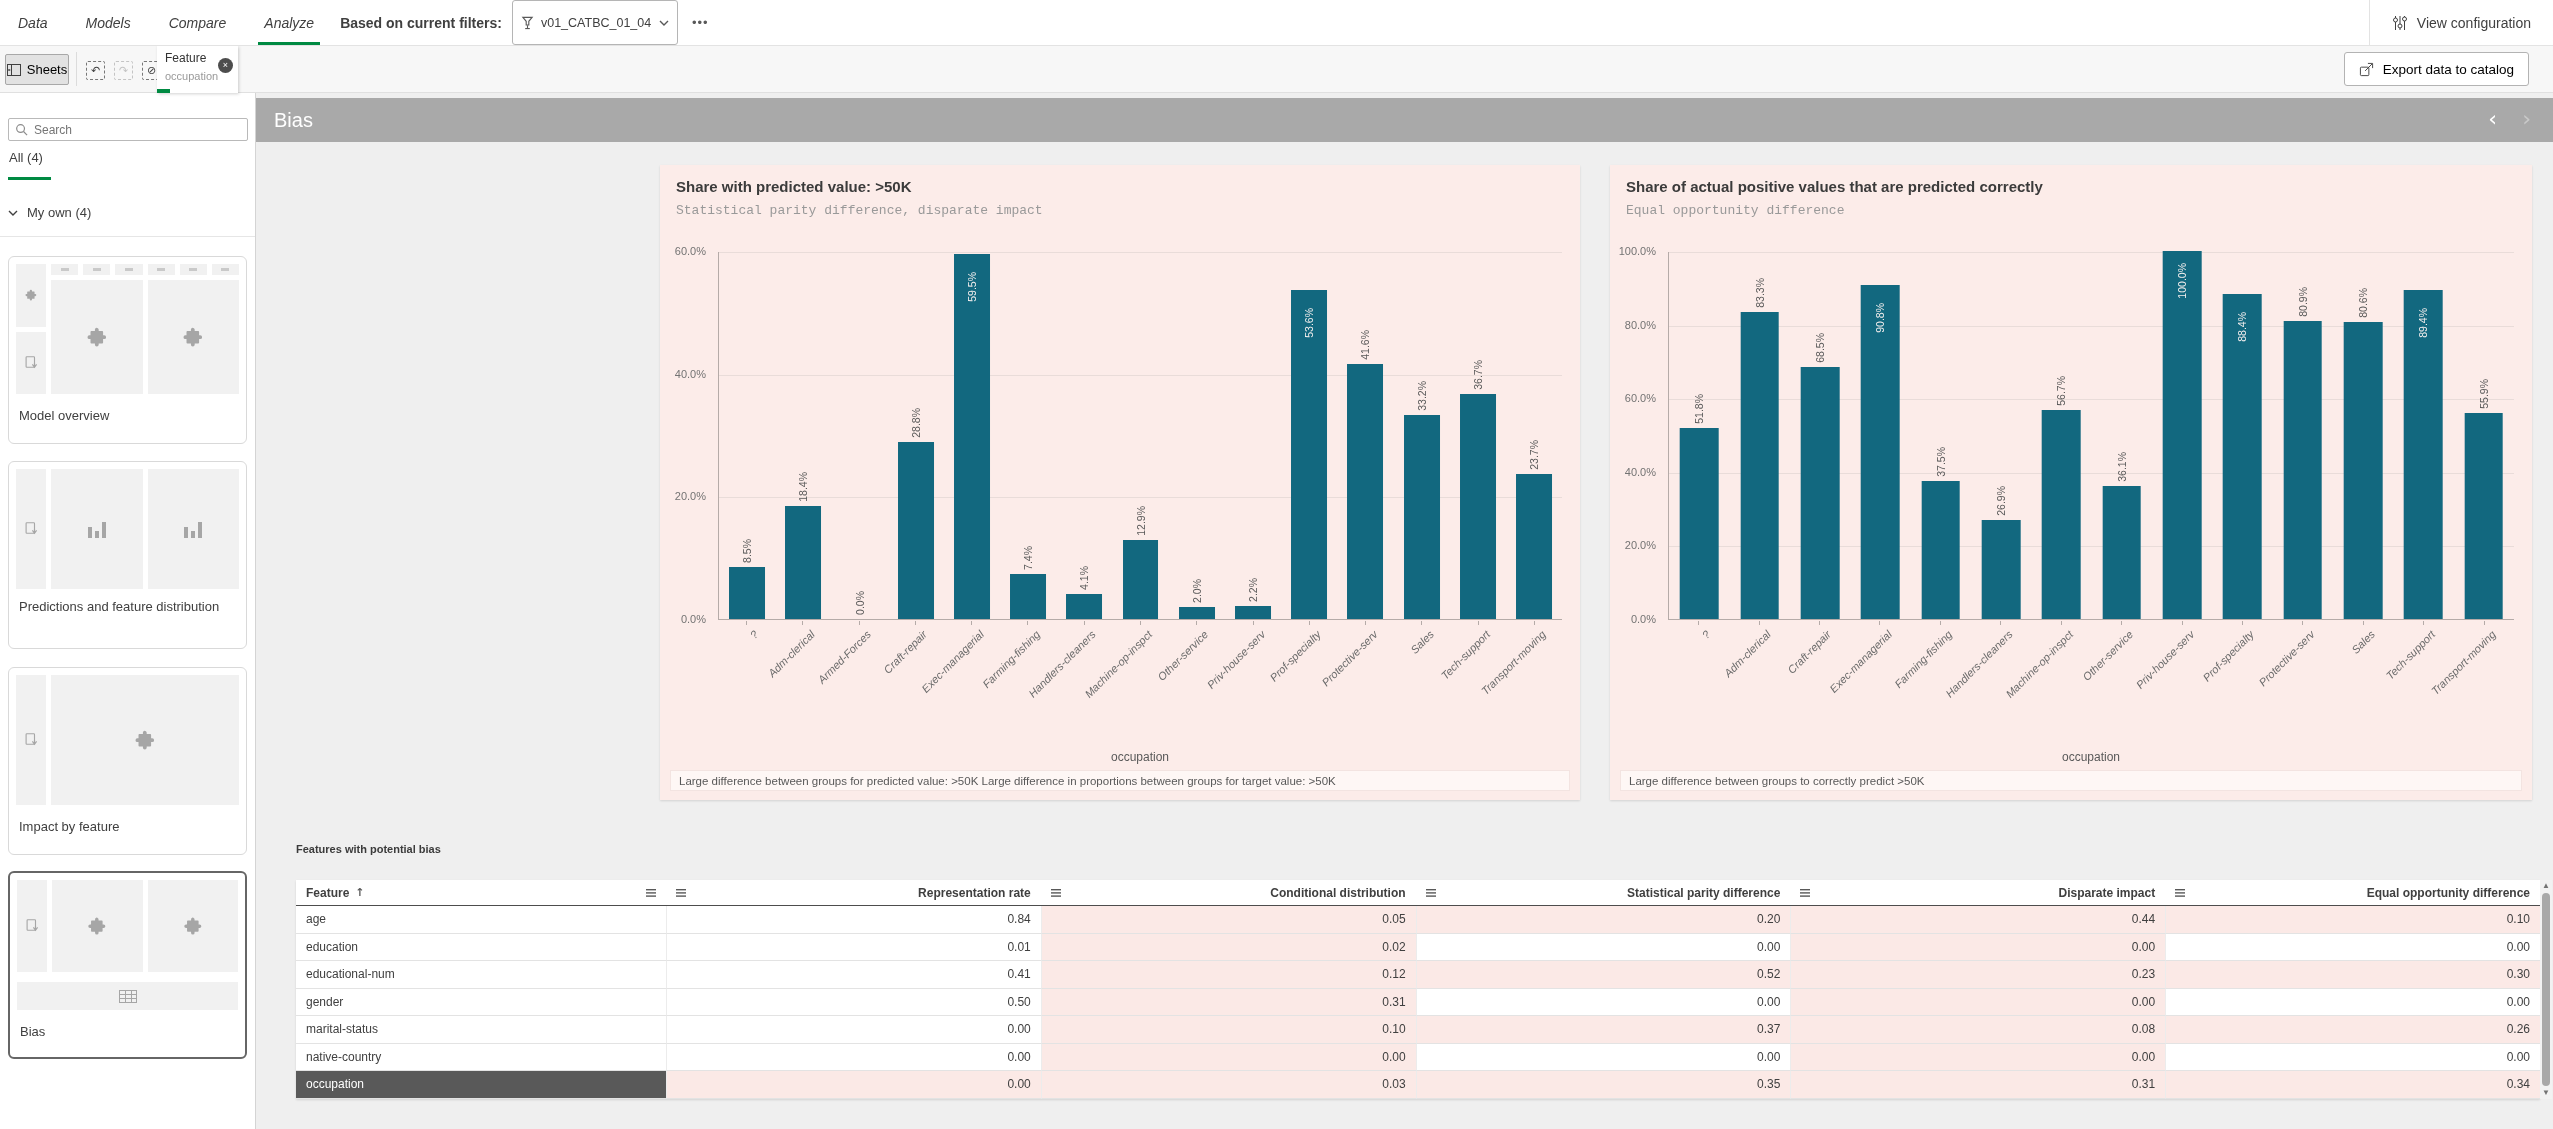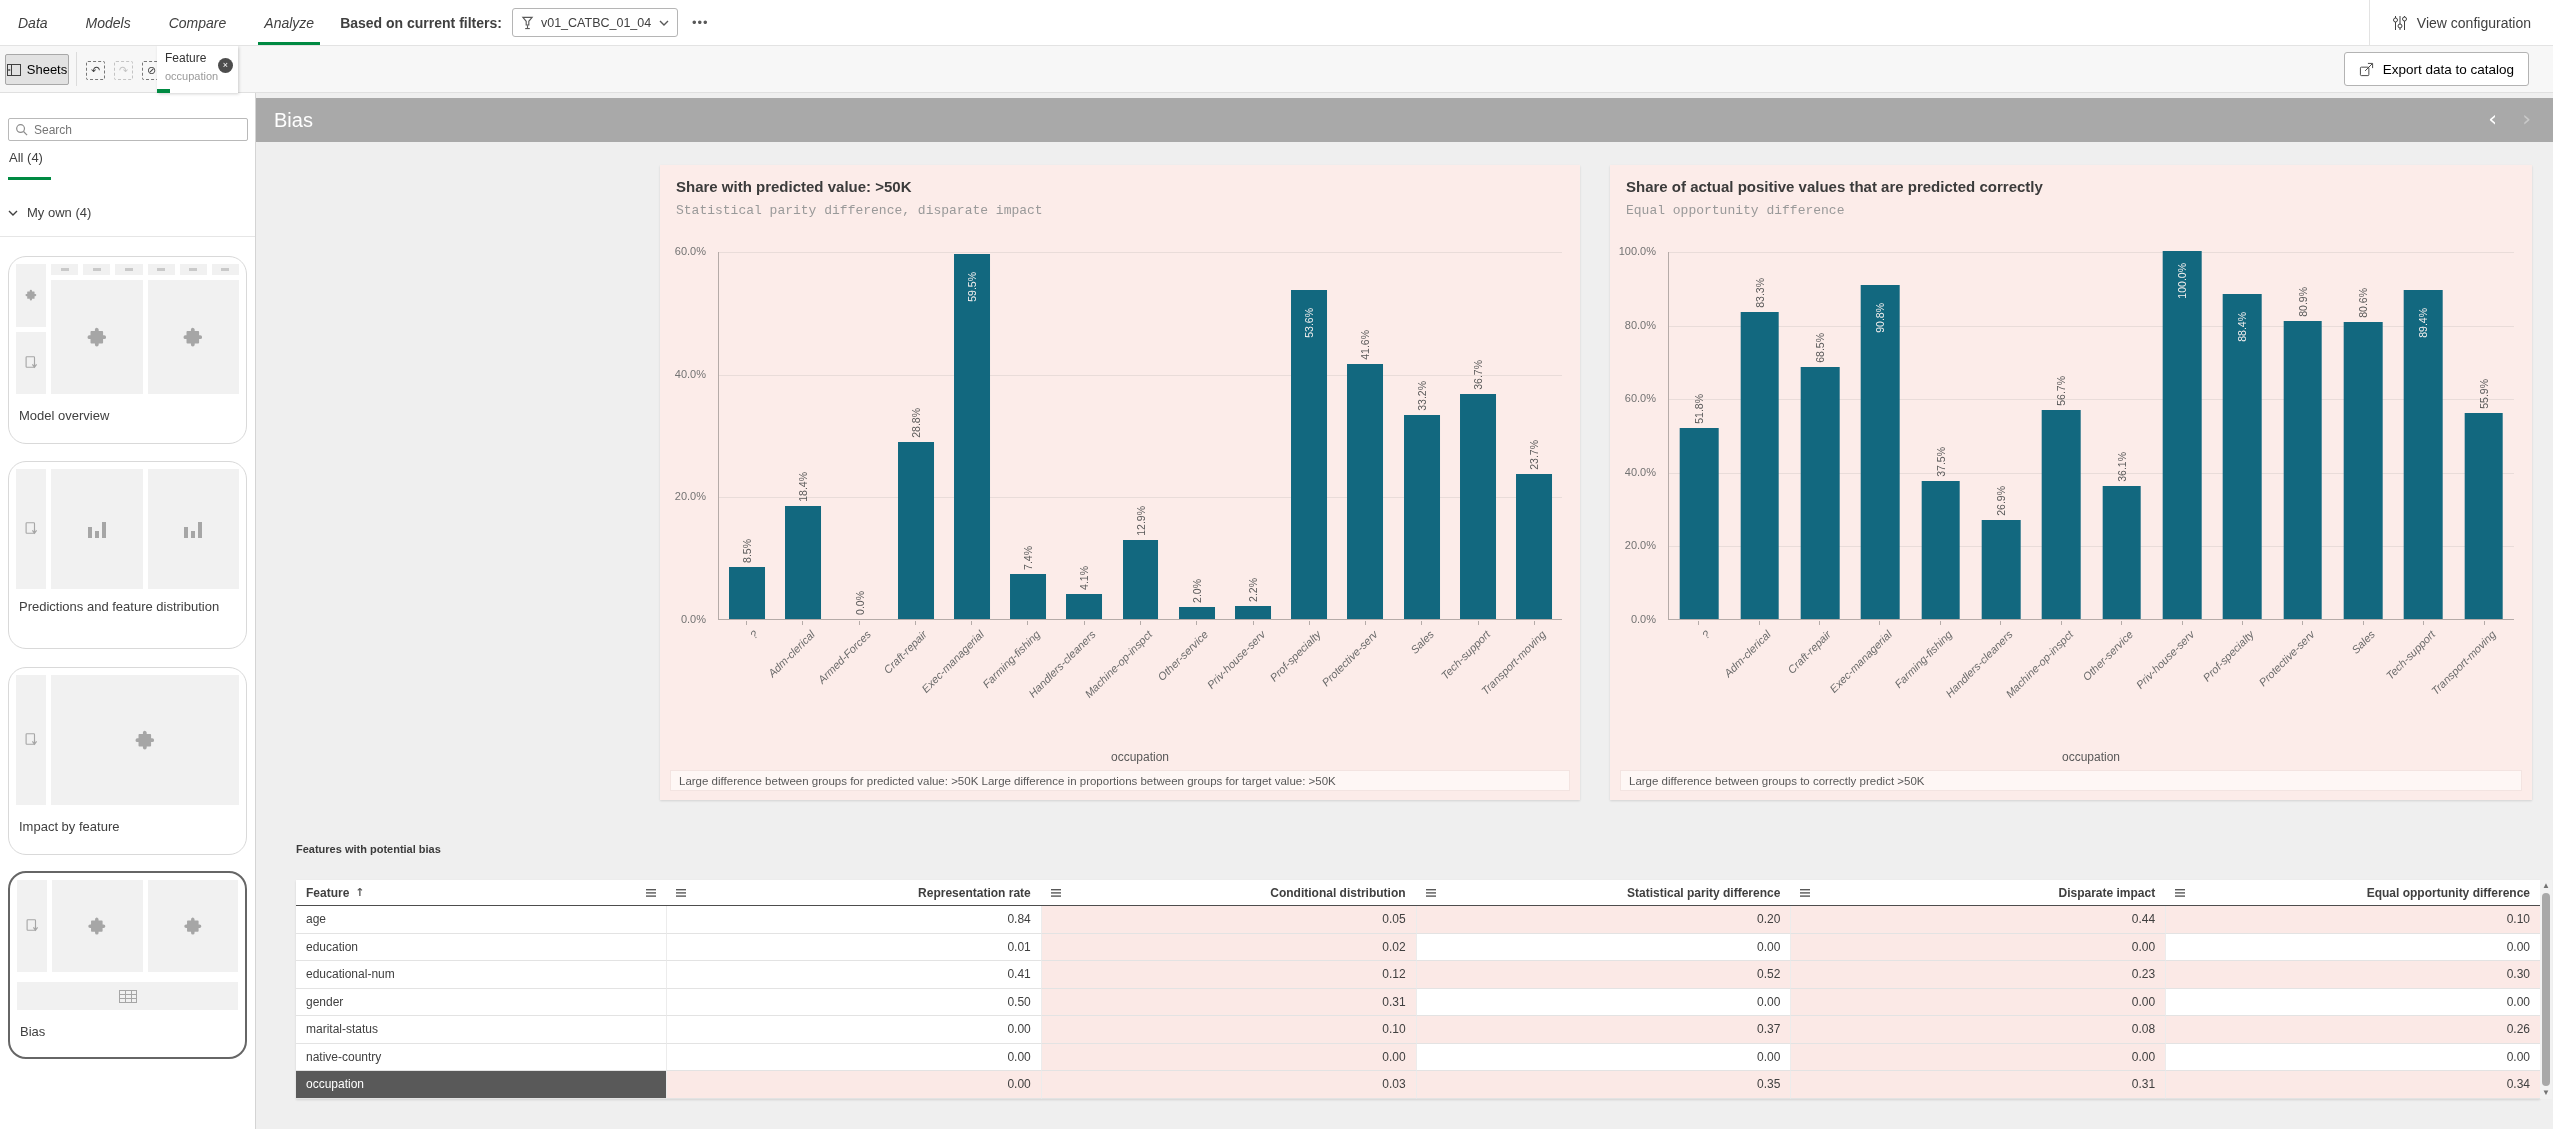--- a/index.html
+++ b/index.html
@@ -11,21 +11,21 @@
   body{font-family:"Liberation Sans","DejaVu Sans",sans-serif;color:var(--txt);background:#efefef;position:relative;}
   .ic{font-family:"DejaVu Sans",sans-serif;}
   svg{display:block;}
 
   
   #row1{position:absolute;left:0;top:0;width:2553px;height:46px;background:#fff;border-bottom:1px solid #e3e3e3;display:flex;align-items:center;z-index:5;}
   .tabs{display:flex;align-items:center;height:100%;padding-left:18px;gap:38px;font-style:italic;}
   .tab{font-size:14px;height:100%;display:flex;align-items:center;position:relative;cursor:pointer;color:#404040;}
   .tab.active::after{content:"";position:absolute;left:-6px;right:-6px;bottom:0;height:3px;background:var(--green);}
   .filters-label{font-weight:bold;font-size:14px;margin-left:26px;}
-  .filter-dd{margin-left:10px;width:166px;height:29px;border:1px solid #b5b5b5;border-radius:3px;background:#fff;display:flex;align-items:center;padding:0 8px;gap:7px;}
+  .filter-dd{margin-left:10px;width:166px;height:45px;border:1px solid #b5b5b5;border-radius:3px;background:#fff;display:flex;align-items:center;padding:0 8px;gap:7px;}
   .filter-dd .val{flex:1;font-size:12.5px;color:#404040;white-space:nowrap;overflow:hidden;}
   .more-btn{margin-left:14px;font-size:13px;color:#595959;letter-spacing:1px;cursor:pointer;}
   .row1-right{margin-left:auto;height:100%;display:flex;align-items:center;gap:9px;padding:0 22px;border-left:1px solid #e3e3e3;cursor:pointer;}
   .row1-right span{font-size:14px;}
 
   
   #row2{position:absolute;left:0;top:46px;width:2553px;height:47px;background:#f7f7f7;border-bottom:1px solid #e0e0e0;z-index:4;}
   .sheets-btn{position:absolute;left:5px;top:8px;height:31px;width:64px;background:#e2e2e2;border:1px solid #a8a8a8;border-radius:2px;display:flex;align-items:center;justify-content:center;gap:6px;font-size:13px;cursor:pointer;}
   .tb-div{position:absolute;left:76px;top:6px;bottom:6px;width:1px;background:#dcdcdc;}
   .sel-ic{position:absolute;top:15px;width:19px;height:19px;border:1px dashed #777;border-radius:2px;display:flex;align-items:center;justify-content:center;font-size:11px;color:#404040;cursor:pointer;background:transparent;}
@@ -38,21 +38,21 @@
   .export-btn{position:absolute;right:24px;top:6px;height:34px;padding:0 14px;background:#fff;border:1px solid #b3b3b3;border-radius:3px;display:flex;align-items:center;gap:9px;font-size:13.5px;cursor:pointer;}
 
   
   #sidebar{position:absolute;left:0;top:93px;width:256px;bottom:0;background:#fff;border-right:1px solid #d4d4d4;z-index:3;}
   .search-box{position:absolute;left:8px;top:25px;width:240px;height:23px;border:1px solid #b9b9b9;border-radius:2px;display:flex;align-items:center;padding:0 6px;gap:6px;background:#fff;}
   .search-box input{border:0;outline:0;font-size:12px;width:100%;font-family:inherit;color:#404040;}
   .all-tab{position:absolute;left:9px;top:57px;font-size:13px;cursor:pointer;}
   .all-underline{position:absolute;left:8px;top:84px;width:43px;height:3px;background:var(--green);}
   .myown{position:absolute;left:8px;top:112px;display:flex;align-items:center;gap:9px;font-size:13px;cursor:pointer;}
   .side-div{position:absolute;left:0;top:143px;width:100%;height:1px;background:#e6e6e6;}
-  .sheet-card{position:absolute;left:8px;width:239px;height:188px;border:1px solid #d9d9d9;border-radius:18px;background:#fff;cursor:pointer;overflow:hidden;}
+  .sheet-card{position:absolute;left:8px;width:239px;height:188px;border:1px solid #d9d9d9;border-radius:6px;background:#fff;cursor:pointer;overflow:hidden;}
   .sheet-card.sel{border:2px solid #666;}
   .thumb{height:144px;padding:7px;display:flex;gap:5px;}
   .thumb .col{display:flex;flex-direction:column;gap:5px;width:30px;}
   .tbox{background:#f1f1f1;display:flex;align-items:center;justify-content:center;flex:1;}
   .thumb .big{flex:1;display:flex;align-items:center;justify-content:center;background:#f1f1f1;}
   .mini-row{display:flex;gap:5px;height:11px;margin-bottom:5px;}
   .mini{flex:1;background:#f1f1f1;display:flex;align-items:center;justify-content:center;}
   .mini i{display:block;width:8px;height:3px;background:#c9c9c9;}
   .sheet-label{padding:6px 10px 0 10px;font-size:13px;line-height:17px;color:#404040;}
 

